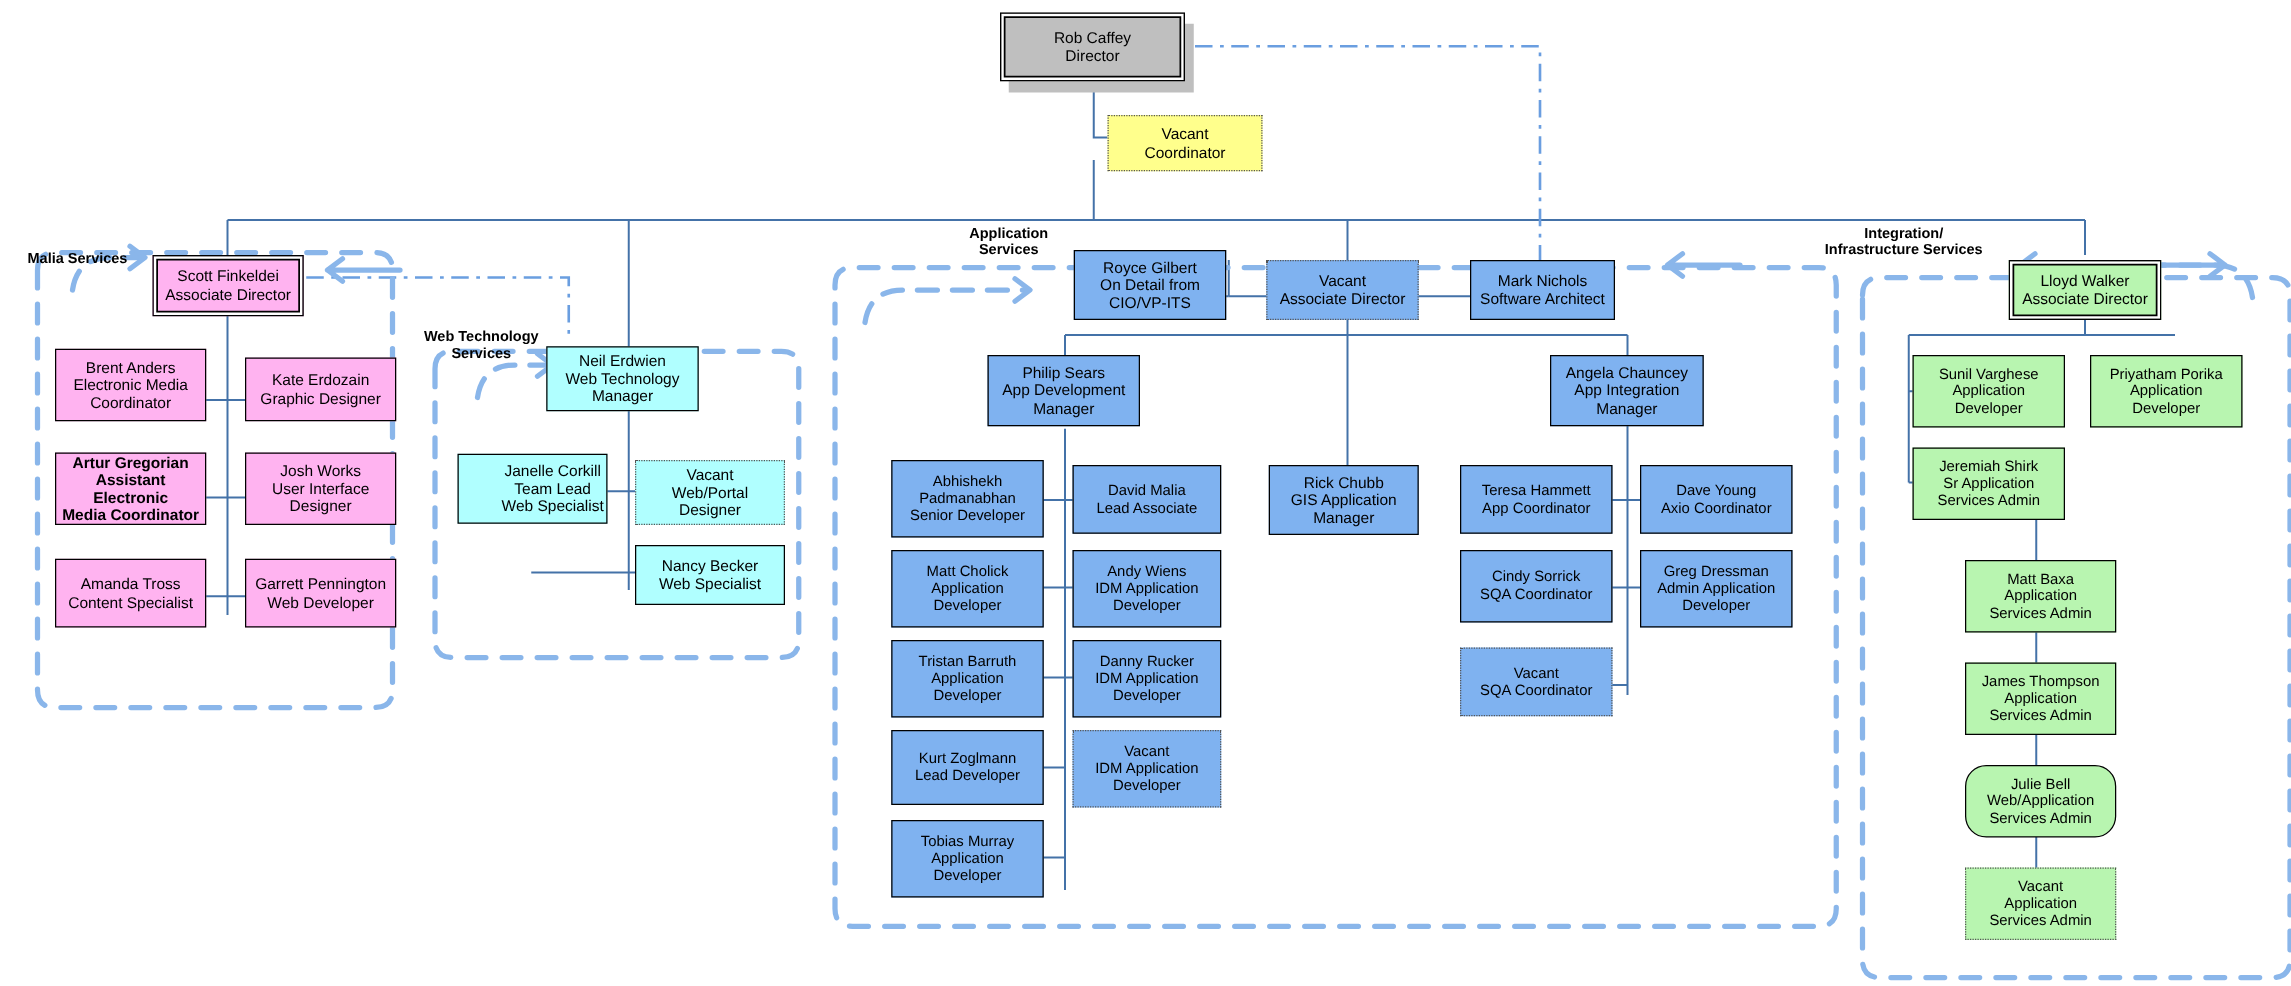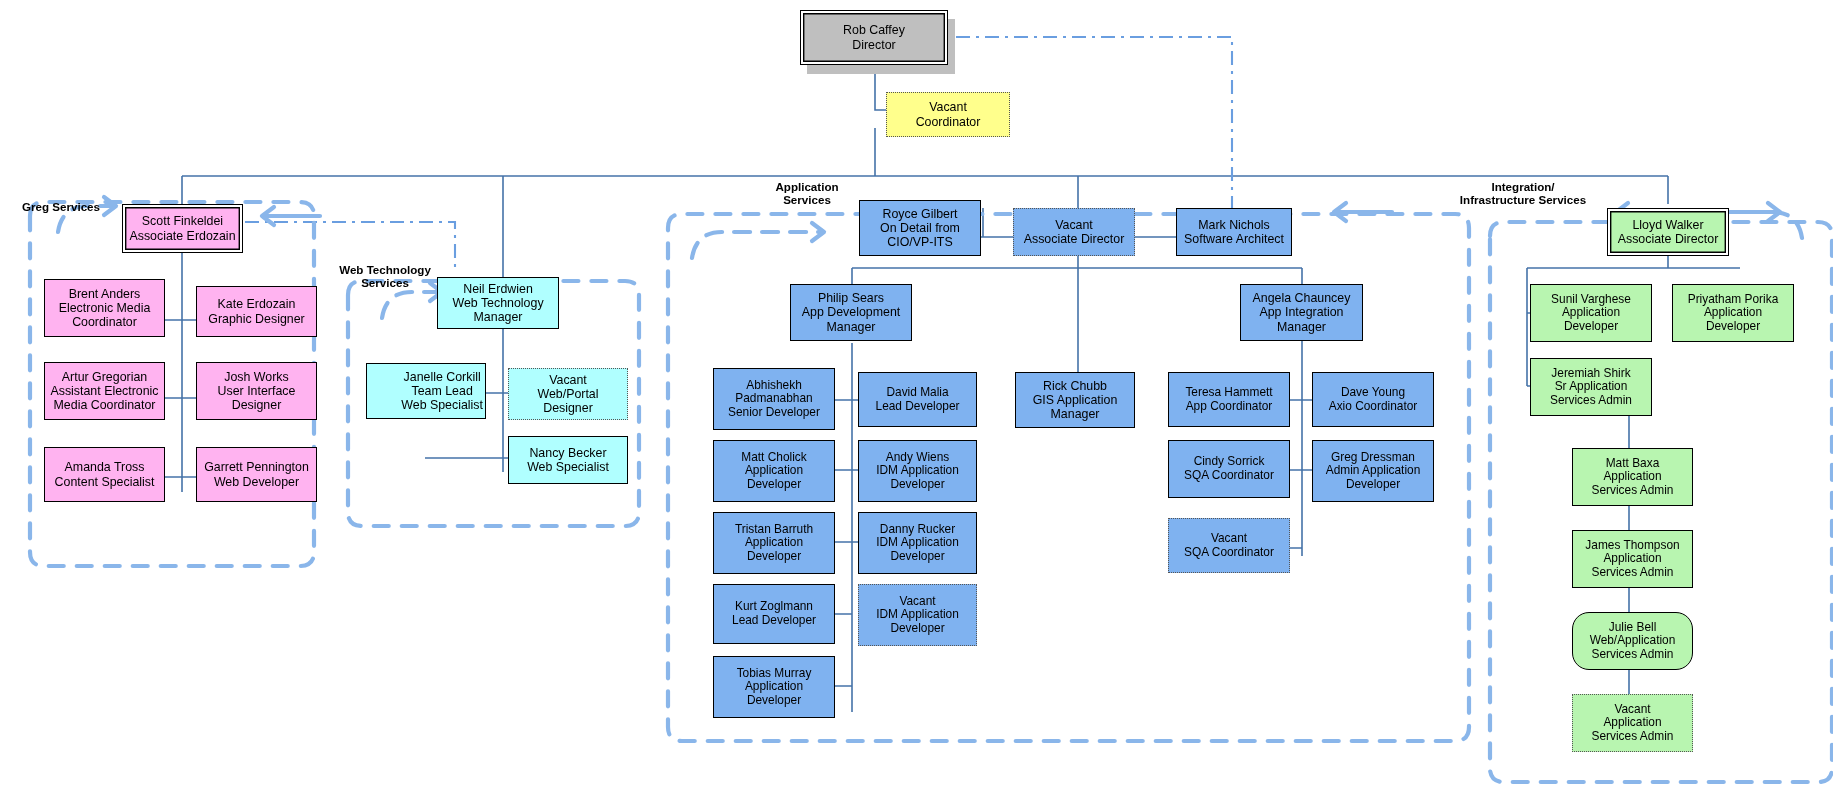--- a/index.html
+++ b/index.html
@@ -137,51 +137,51 @@
       <path d="M430 283 l12 9 -12 9"></path>
       <path d="M812 223 l12 9 -12 9"></path>
       <path d="M1628 203 l-12 9 12 9"></path>
 
       <path d="M262 216 l12 -9 M262 216 l12 9 M262 216 l58 0"></path>
       <path d="M1334 212 l12 -9 M1334 212 l12 9 M1334 212 l58 0"></path>
       <path d="M1540 212 l-12 -9 M1540 212 l-12 9 M1540 212 l-58 0" transform="translate(240,0)"></path>
     </g>
   </svg>
 
-  <div class="grp-label left" style="left:22px;top:200px;width:120px;">Greg Services</div>
+  <div class="grp-label left" style="left:22px;top:200px;width:120px;">Malia Services</div>
   <div class="grp-label" style="left:330px;top:263px;width:110px;">Web Technology
 Services</div>
   <div class="grp-label" style="left:752px;top:180px;width:110px;">Application
 Services</div>
   <div class="grp-label" style="left:1448px;top:180px;width:150px;">Integration/
 Infrastructure Services</div>
 
   <div class="node c-gray b-double shadow" style="left:800px;top:10px;width:148px;height:55px;">
     <span id="n-director">Rob Caffey
 Director</span>
   </div>
 
   <div class="node c-yellow b-dotted" style="left:886px;top:92px;width:124px;height:45px;">
     <span id="n-vaccoord">Vacant
 Coordinator</span>
   </div>
 
   <div class="node c-pink b-double" style="left:122px;top:204px;width:121px;height:49px;">
     <span id="n-us-head">Scott Finkeldei
-Associate Erdozain</span>
+Associate Director</span>
   </div>
 
   <div class="node c-pink" style="left:44px;top:279px;width:121px;height:58px;">
     <span id="n-us0">Brent Anders
 Electronic Media
 Coordinator</span></div>
   <div class="node c-pink" style="left:196px;top:286px;width:121px;height:51px;">
     <span id="n-us1">Kate Erdozain
 Graphic Designer</span></div>
-  <div class="node c-pink" style="left:44px;top:362px;width:121px;height:58px;">
+  <div class="node c-pink" style="left:44px;top:362px;width:121px;height:58px;font-weight:bold;">
     <span id="n-us2">Artur Gregorian
 Assistant Electronic
 Media Coordinator</span></div>
   <div class="node c-pink" style="left:196px;top:362px;width:121px;height:58px;">
     <span id="n-us3">Josh Works
 User Interface
 Designer</span></div>
   <div class="node c-pink" style="left:44px;top:447px;width:121px;height:55px;">
     <span id="n-us4">Amanda Tross
 Content Specialist</span></div>
@@ -239,21 +239,21 @@
   <div class="node c-blue sm" style="left:713px;top:512px;width:122px;height:62px;"><span id="n-dl2">Tristan Barruth
 Application
 Developer</span></div>
   <div class="node c-blue sm" style="left:713px;top:584px;width:122px;height:60px;"><span id="n-dl3">Kurt Zoglmann
 Lead Developer</span></div>
   <div class="node c-blue sm" style="left:713px;top:656px;width:122px;height:62px;"><span id="n-dl4">Tobias Murray
 Application
 Developer</span></div>
 
   <div class="node c-blue sm" style="left:858px;top:372px;width:119px;height:55px;"><span id="n-dr0">David Malia
-Lead Developer</span></div>
+Lead Associate</span></div>
   <div class="node c-blue sm" style="left:858px;top:440px;width:119px;height:62px;"><span id="n-dr1">Andy Wiens
 IDM Application
 Developer</span></div>
   <div class="node c-blue sm" style="left:858px;top:512px;width:119px;height:62px;"><span id="n-dr2">Danny Rucker
 IDM Application
 Developer</span></div>
   <div class="node c-blue b-dotted sm" style="left:858px;top:584px;width:119px;height:62px;"><span id="n-dr3">Vacant
 IDM Application
 Developer</span></div>
 

